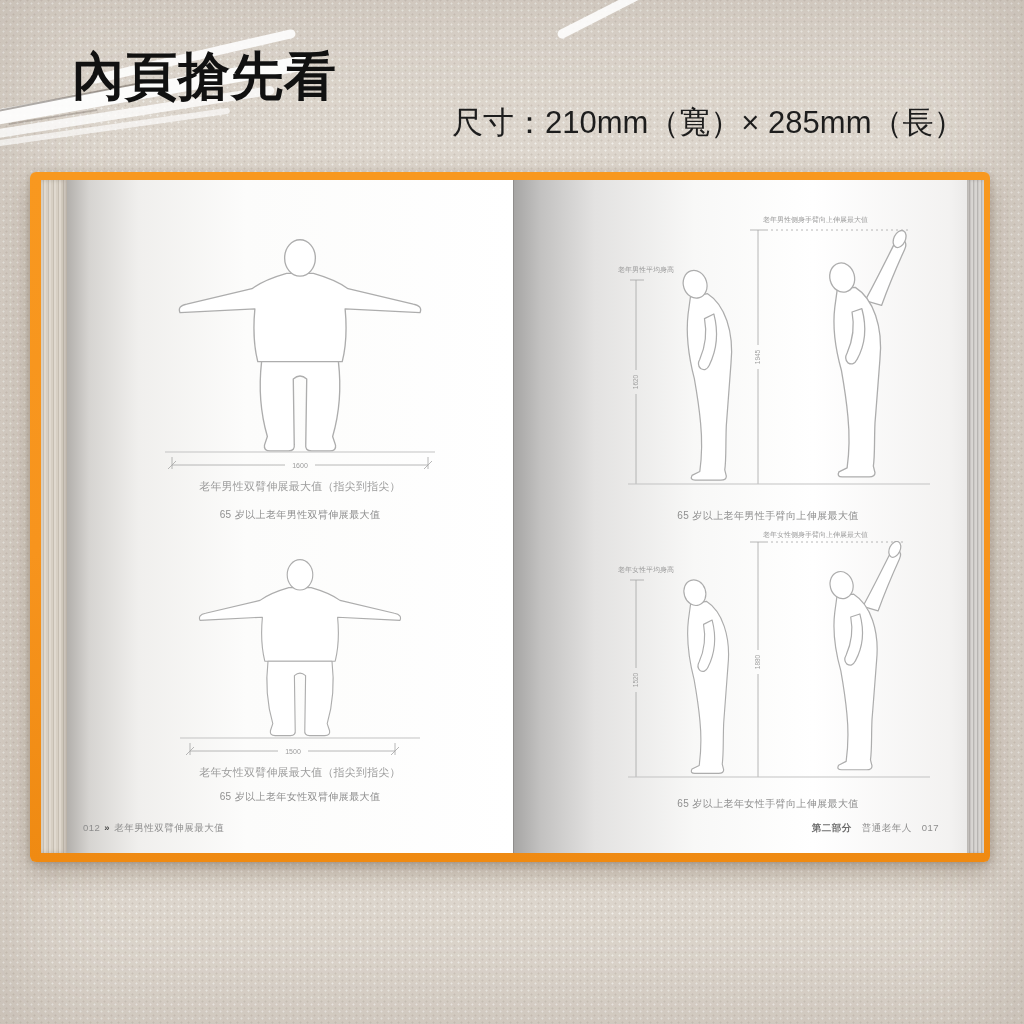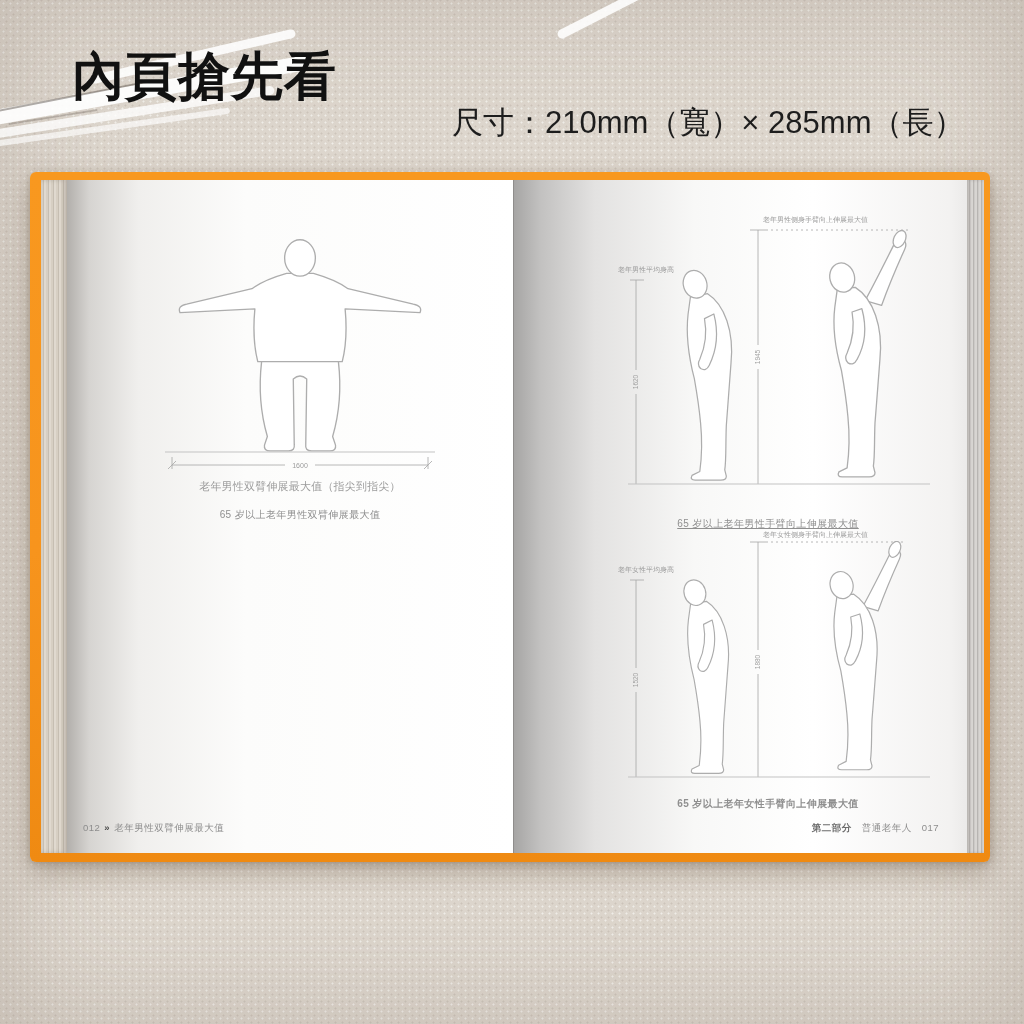--- a/index.html
+++ b/index.html
@@ -156,20 +156,37 @@
               <line x1="155" y1="237" x2="268" y2="237"></line>
               <line x1="8" y1="241" x2="16" y2="233"></line>
               <line x1="264" y1="241" x2="272" y2="233"></line>
             </g>
             <text x="140" y="240" font-size="7" fill="#9c9c9c" text-anchor="middle">1600</text>
           </svg>
           <div class="dim-note">老年男性双臂伸展最大值（指尖到指尖）</div>
           <div class="fig-caption" style="margin-top:14px;">65 岁以上老年男性双臂伸展最大值</div>
         </div>
 
+        <div class="fig-group" style="left:93px;top:368px;width:280px;">
+          <svg width="280" height="212" viewBox="0 0 280 212">
+            <use href="#fig-front" x="0" y="0" width="300" height="250" transform="translate(20,6) scale(0.80)"></use>
+            <line x1="20" y1="190" x2="260" y2="190" stroke="#c3c3c3" stroke-width="1"></line>
+            <g stroke="#a6a6a6" stroke-width="0.8">
+              <line x1="30" y1="195" x2="30" y2="207"></line>
+              <line x1="235" y1="195" x2="235" y2="207"></line>
+              <line x1="30" y1="203" x2="118" y2="203"></line>
+              <line x1="148" y1="203" x2="235" y2="203"></line>
+              <line x1="26" y1="207" x2="34" y2="199"></line>
+              <line x1="231" y1="207" x2="239" y2="199"></line>
+            </g>
+            <text x="133" y="206" font-size="7" fill="#9c9c9c" text-anchor="middle">1500</text>
+          </svg>
+          <div class="dim-note">老年女性双臂伸展最大值（指尖到指尖）</div>
+          <div class="fig-caption" style="margin-top:10px;">65 岁以上老年女性双臂伸展最大值</div>
+        </div>
 
         <div class="footer footer-left">
           <span>012</span><span class="marker">»</span><span>老年男性双臂伸展最大值</span>
         </div>
       </div>
 
       <div class="page page-right">
 
         <div class="fig-group" style="left:85px;top:32px;width:340px;">
           <svg width="340" height="285" viewBox="0 0 340 285">
@@ -187,21 +204,21 @@
               <line x1="168" y1="18" x2="310" y2="18" stroke-dasharray="2,3"></line>
               <line x1="160" y1="18" x2="160" y2="133"></line>
               <line x1="160" y1="157" x2="160" y2="272"></line>
             </g>
             <text font-size="6.5" fill="#a0a0a0" text-anchor="middle" transform="rotate(-90 160 145)" x="160" y="147">1945</text>
 
             <use href="#fig-side-down" width="140" height="300" transform="translate(55,38) scale(0.78)"></use>
             <use href="#fig-side-up" width="170" height="310" transform="translate(195,18) scale(0.82)"></use>
             <line x1="30" y1="272" x2="332" y2="272" stroke="#c3c3c3" stroke-width="1"></line>
           </svg>
-          <div class="fig-caption" style="margin-top:16px;text-decoration:underline;">65 岁以上老年男性手臂向上伸展最大值</div>
+          <div class="fig-caption" style="margin-top:8px;">65 岁以上老年男性手臂向上伸展最大值</div>
         </div>
 
         <div class="fig-group" style="left:85px;top:350px;width:340px;">
           <svg width="340" height="255" viewBox="0 0 340 255">
             <text x="20" y="42" font-size="7" fill="#9c9c9c" text-anchor="start">老年女性平均身高</text>
             <g stroke="#a6a6a6" stroke-width="0.8">
               <line x1="32" y1="50" x2="46" y2="50"></line>
               <line x1="38" y1="50" x2="38" y2="138"></line>
               <line x1="38" y1="162" x2="38" y2="247"></line>
             </g>
@@ -213,21 +230,21 @@
               <line x1="168" y1="12" x2="305" y2="12" stroke-dasharray="2,3"></line>
               <line x1="160" y1="12" x2="160" y2="120"></line>
               <line x1="160" y1="144" x2="160" y2="247"></line>
             </g>
             <text font-size="6.5" fill="#a0a0a0" text-anchor="middle" transform="rotate(-90 160 132)" x="160" y="134">1880</text>
 
             <use href="#fig-side-down" width="140" height="300" transform="translate(58,31) scale(0.72)"></use>
             <use href="#fig-side-up" width="170" height="310" transform="translate(198,11) scale(0.76)"></use>
             <line x1="30" y1="247" x2="332" y2="247" stroke="#c3c3c3" stroke-width="1"></line>
           </svg>
-          <div class="fig-caption" style="margin-top:8px;font-weight:bold;">65 岁以上老年女性手臂向上伸展最大值</div>
+          <div class="fig-caption" style="margin-top:8px;">65 岁以上老年女性手臂向上伸展最大值</div>
         </div>
 
         <div class="footer footer-right">
           <span class="section">第二部分</span><span class="chapter">普通老年人</span><span>017</span>
         </div>
       </div>
 
       <div class="edge-right"></div>
     </div>
   </div>

